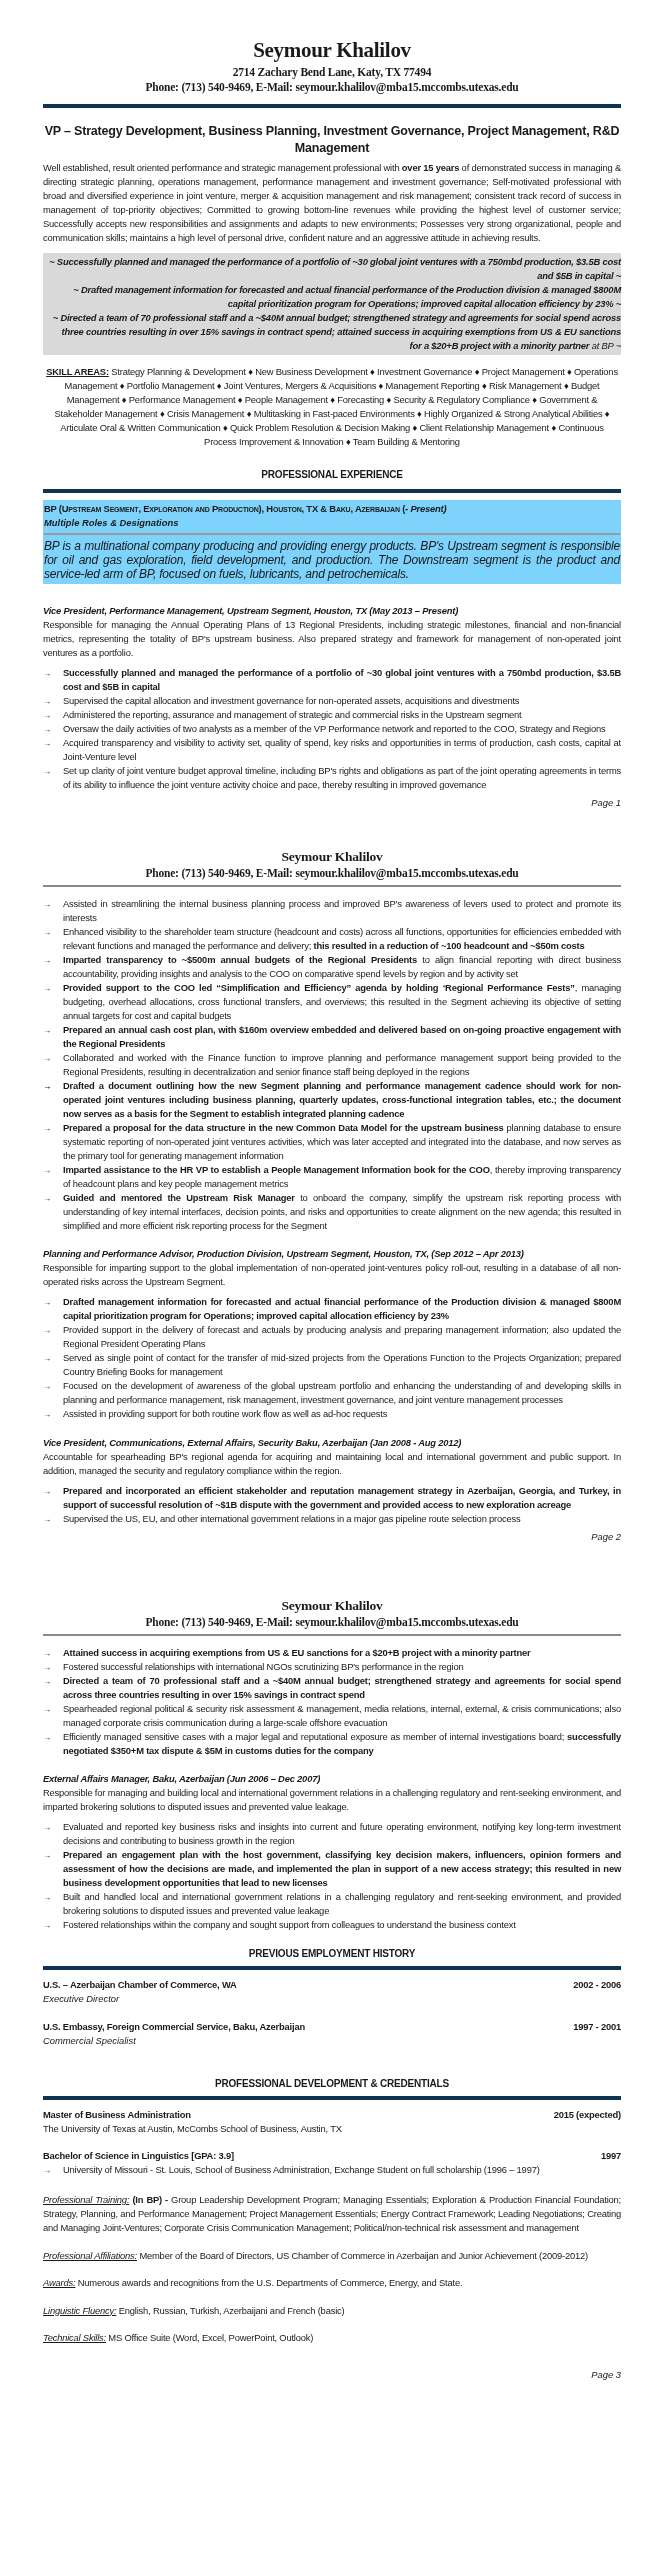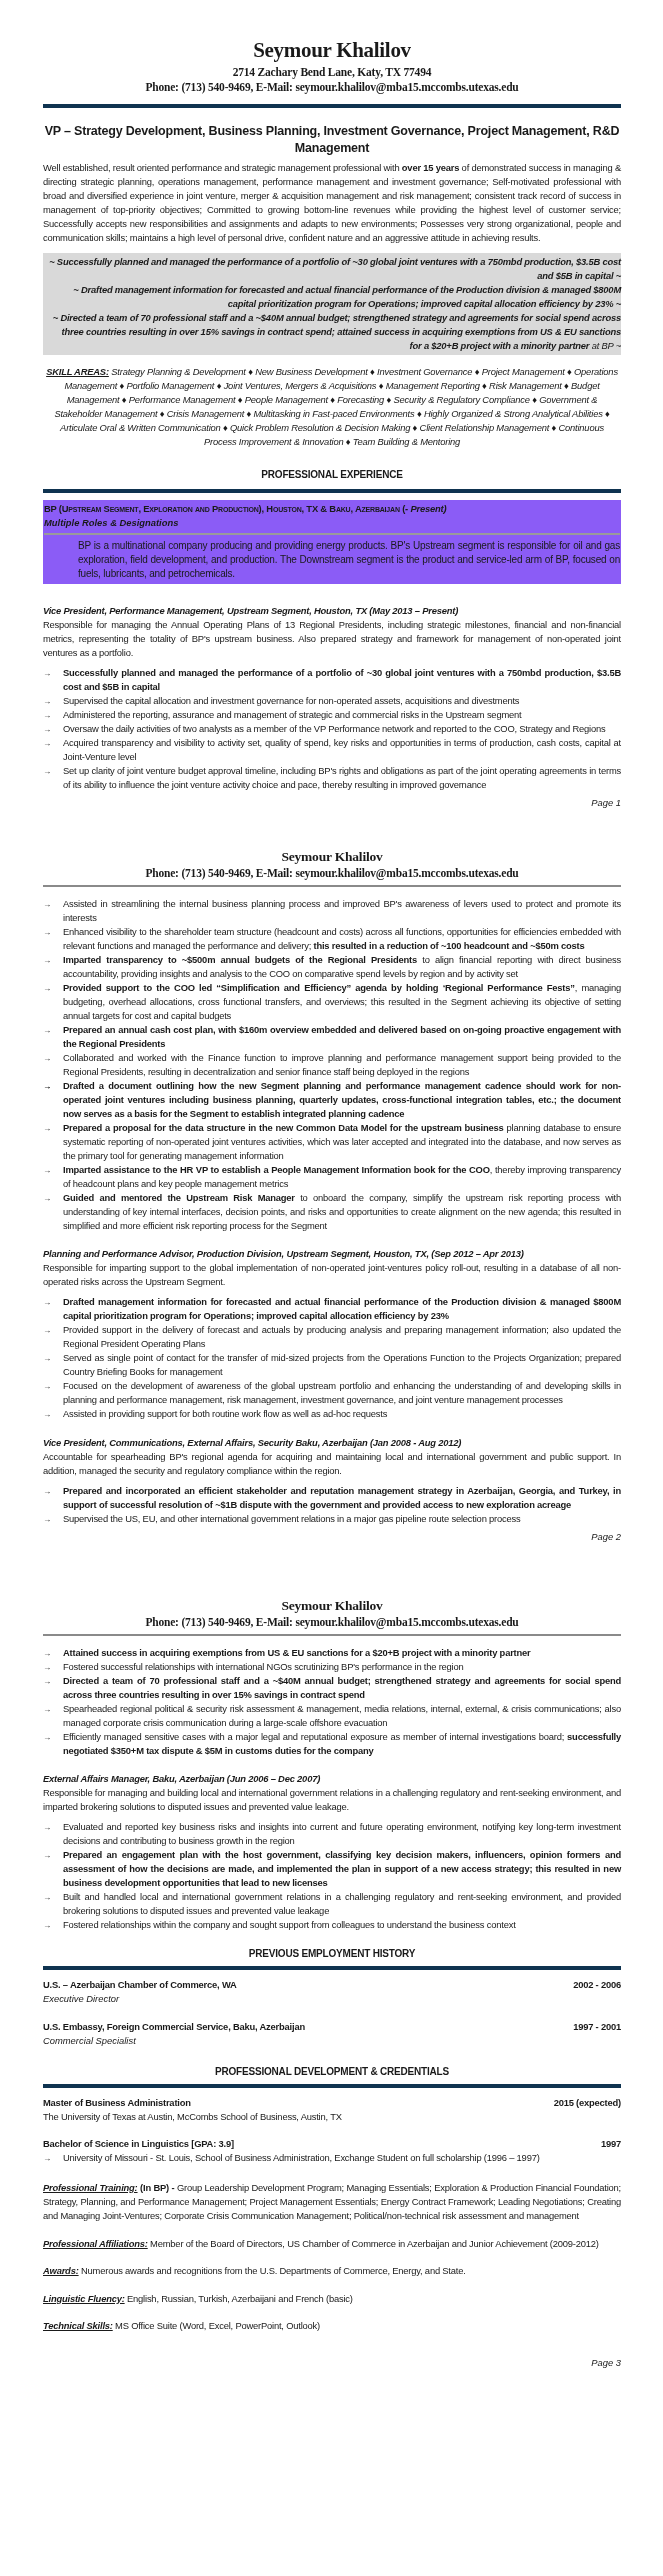--- a/index.html
+++ b/index.html
@@ -8,42 +8,42 @@
   .page { position: relative; padding: 0 43px; }
   .name-big { font-family: "Liberation Serif", serif; font-weight: bold; font-size: 21px; text-align: center; margin: 0; line-height: 1.1; letter-spacing: -0.3px; }
   .addr { font-family: "Liberation Serif", serif; font-weight: bold; font-size: 11.5px; text-align: center; line-height: 1.3; letter-spacing: -0.2px; }
   .name-small { font-family: "Liberation Serif", serif; font-weight: bold; font-size: 13.5px; text-align: center; line-height: 1.2; letter-spacing: -0.2px; }
   .rule-navy { height: 3.6px; background: #0f3350; margin: 7.3px 0 0 0; }
   .rule-gray { height: 2.6px; background: #8a8a8a; margin: 4.2px 0 0 0; }
   .headline { font-weight: bold; font-size: 12.5px; text-align: center; line-height: 1.4; margin: 12.5px 0 3.1px; letter-spacing: -0.2px; }
   p, .txt { font-size: 9.4px; line-height: 14px; margin: 0; text-align: justify; letter-spacing: -0.2px; }
   .highlight-box { background: #d9d9d9; margin: 8.3px 0 0; padding: 2.1px 0; }
   .highlight-box .hl { font-weight: bold; font-style: italic; font-size: 9.4px; line-height: 14px; text-align: right; letter-spacing: -0.2px; margin-left: 6px; }
-  .skills { text-align: center; font-style: italic; font-size: 9.4px; line-height: 14px; margin-top: 9.4px; letter-spacing: -0.2px; }
+  .skills { text-align: center; font-size: 9.4px; line-height: 14px; margin-top: 9.4px; letter-spacing: -0.2px; }
   .skills .lbl { font-weight: bold; text-decoration: underline; }
   .sec-title { font-weight: bold; font-size: 10px; text-align: center; margin-top: 20px; letter-spacing: -0.2px; }
-  .company-box { background: #8b5cf6; margin-top: 7.3px; padding: 2.1px 1px 3.1px; }
+  .company-box { background: #7dd3fc; margin-top: 7.3px; padding: 2.1px 1px 3.1px; }
   .company-line { font-weight: bold; font-size: 9.4px; line-height: 14px; letter-spacing: -0.2px; }
   .company-line .sc { font-variant: small-caps; }
   .company-line .it { font-style: italic; }
   .roles { font-weight: bold; font-style: italic; font-size: 9.4px; line-height: 14px; }
   .box-rule { height: 1.6px; background: #9a9a9a; margin: 3.1px 0 4.2px; }
-  .company-desc { font-size: 10px; line-height: 14px; text-align: justify; letter-spacing: -0.2px; padding-left: 34px; }
+  .company-desc { font-style: italic; font-size: 12px; line-height: 14px; text-align: justify; letter-spacing: -0.2px; }
   .role-title { font-weight: bold; font-style: italic; font-size: 9.4px; line-height: 14px; margin-top: 20px; letter-spacing: -0.2px; }
   ul.arrows { list-style: none; margin: 6.2px 0 0; padding: 0; }
   ul.arrows li { position: relative; padding-left: 20px; font-size: 9.4px; line-height: 14px; text-align: justify; letter-spacing: -0.2px; }
   ul.arrows li .arr { position: absolute; left: 0; top: 0; font-size: 8.3px; }
   ul.arrows li b { font-weight: bold; }
   .page-num { text-align: right; font-style: italic; font-size: 9.4px; margin-top: 5.2px; }
   .gap-role { margin-top: 14.6px; }
   .row { display: flex; justify-content: space-between; font-weight: bold; font-size: 9.4px; line-height: 14px; letter-spacing: -0.2px; }
   .sub-it { font-style: italic; font-size: 9.4px; line-height: 14px; }
   .sub { font-size: 9.4px; line-height: 14px; letter-spacing: -0.2px; }
   .extra { font-size: 9.4px; line-height: 14px; text-align: justify; letter-spacing: -0.2px; }
-  .extra .lbl { font-weight: bold; font-style: italic; text-decoration: underline; }
+  .extra .lbl { font-weight: normal; font-style: italic; text-decoration: underline; }
 </style>
 </head>
 <body>
 
 <div class="page" style="padding-top:39px;">
   <div class="name-big">Seymour Khalilov</div>
   <div class="addr" style="margin-top:3.1px;">2714 Zachary Bend Lane, Katy, TX 77494</div>
   <div class="addr">Phone: (713) 540-9469, E-Mail: seymour.khalilov@mba15.mccombs.utexas.edu</div>
   <div class="rule-navy" style="margin-top:9.4px;"></div>
 
@@ -153,21 +153,21 @@
     <div class="sub-it">Executive Director</div>
   </div>
   <div style="margin-top:13.5px;">
     <div class="row">
         <span>U.S. Embassy, Foreign Commercial Service, Baku, Azerbaijan</span>
         <span>1997 - 2001</span>
       </div>
     <div class="sub-it">Commercial Specialist</div>
   </div>
 
-  <div class="sec-title" style="margin-top:18px;">PROFESSIONAL DEVELOPMENT &amp; CREDENTIALS</div>
+  <div class="sec-title" style="margin-top:30px;">PROFESSIONAL DEVELOPMENT &amp; CREDENTIALS</div>
   <div class="rule-navy" style="margin-top:7.3px;"></div>
 
   <div style="margin-top:8.3px;">
     <div class="row">
         <span>Master of Business Administration</span>
         <span>2015 (expected)</span>
       </div>
     <div class="sub">The University of Texas at Austin, McCombs School of Business, Austin, TX</div>
   </div>
   <div style="margin-top:13.5px;">

